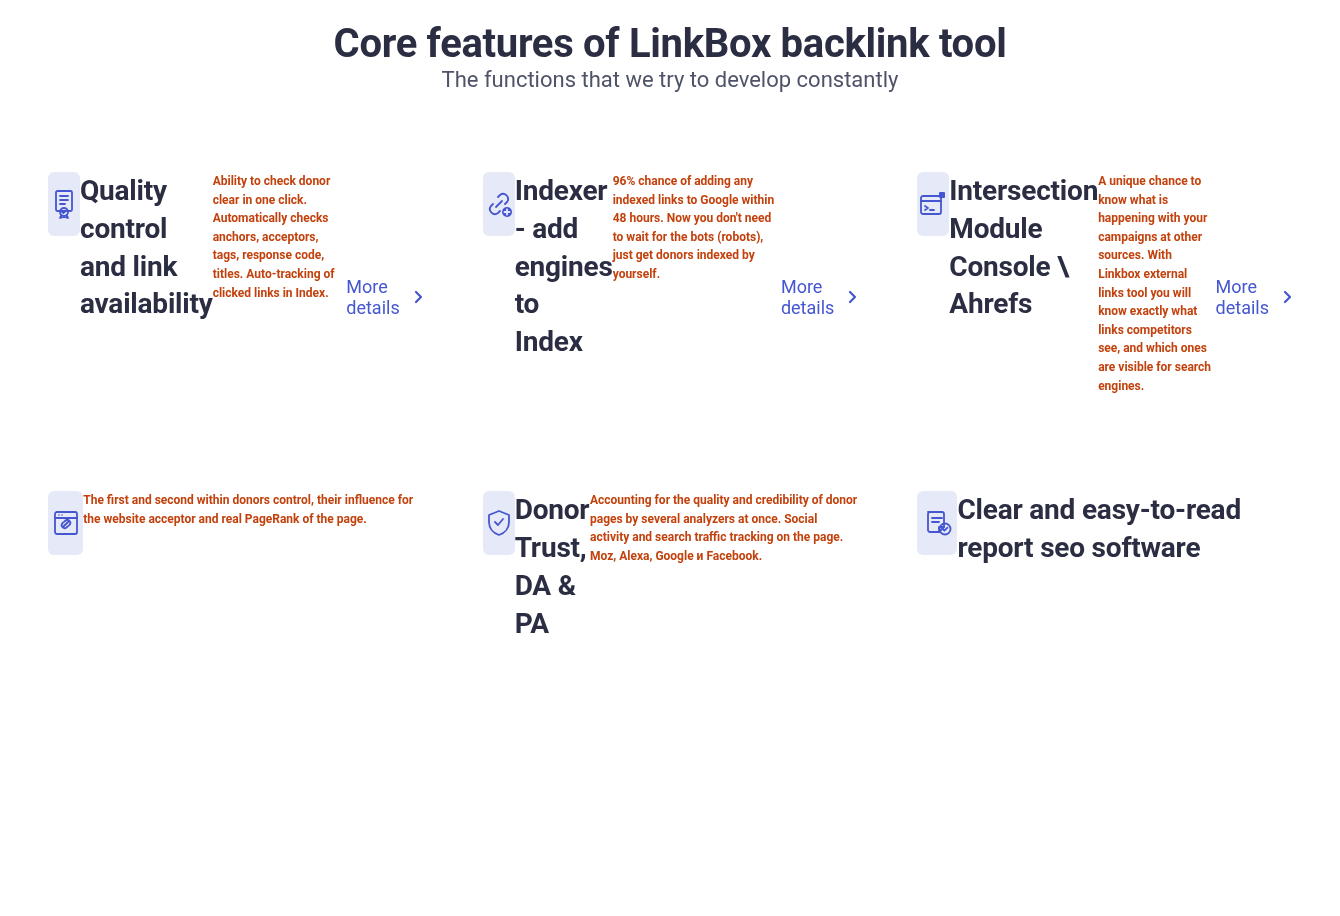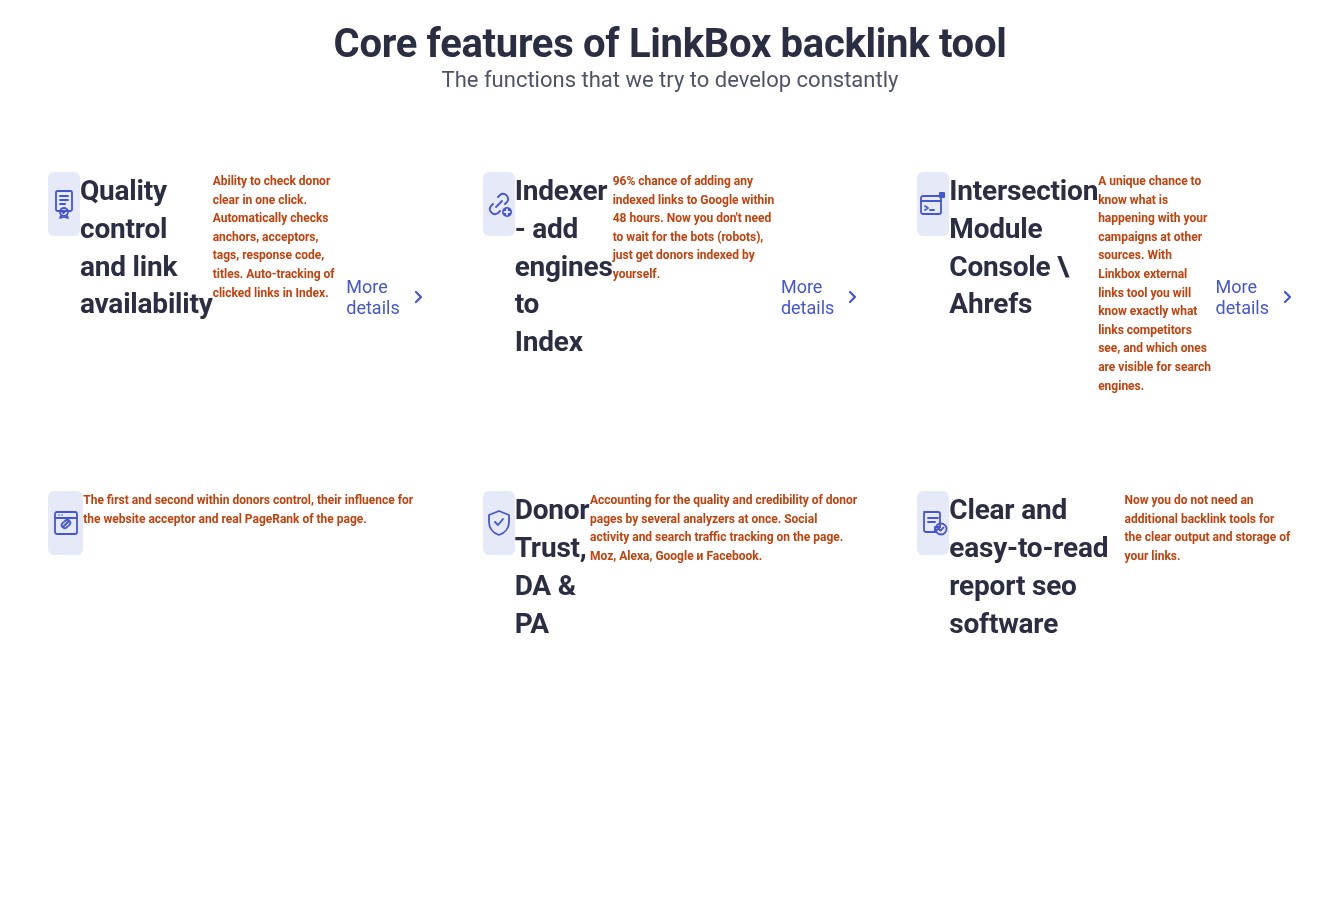--- a/index.html
+++ b/index.html
@@ -198,16 +198,15 @@
     <div class="icon-box">
       <svg viewBox="0 0 32 32">
         <path d="M7 5h14a2 2 0 0 1 2 2v13l-5 5H9a2 2 0 0 1-2-2V7a2 2 0 0 1 2-2z"></path>
         <path d="M18 25v-5h5"></path>
         <path d="M11 11h10M11 15h7"></path>
         <circle cx="24" cy="22" r="5.5"></circle>
         <path d="M21.8 22l1.6 1.6 3-3"></path>
       </svg>
     </div>
     <h3 class="card-title">Clear and easy-to-read report seo software</h3>
-    <p class="card-desc">Now you do not need an additional backlink tools for the clear output and storage of your links.</p>
   </div>
 
 </div>
 
 </body></html>

